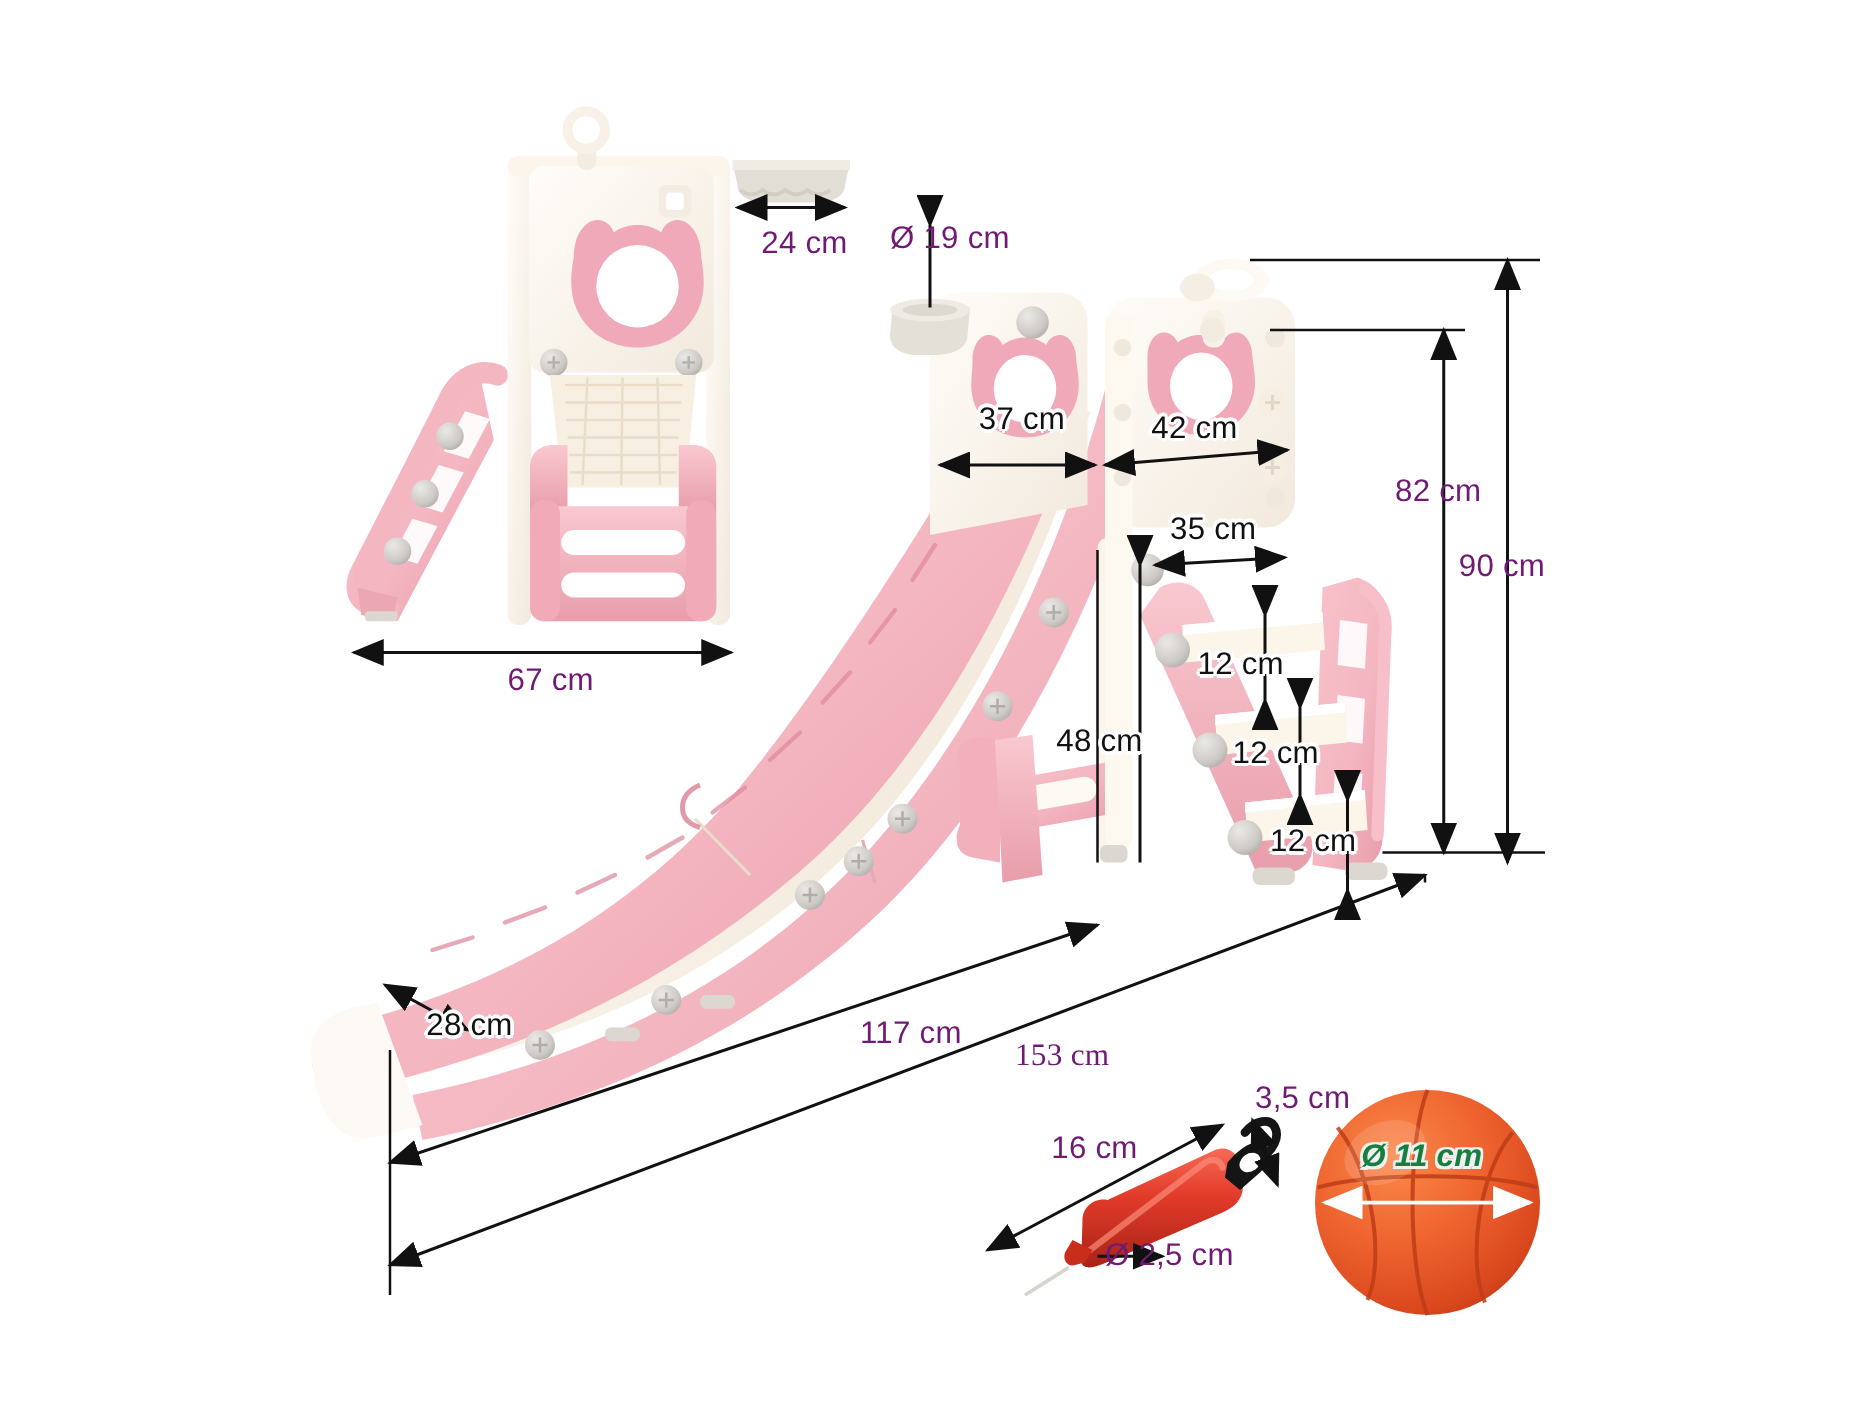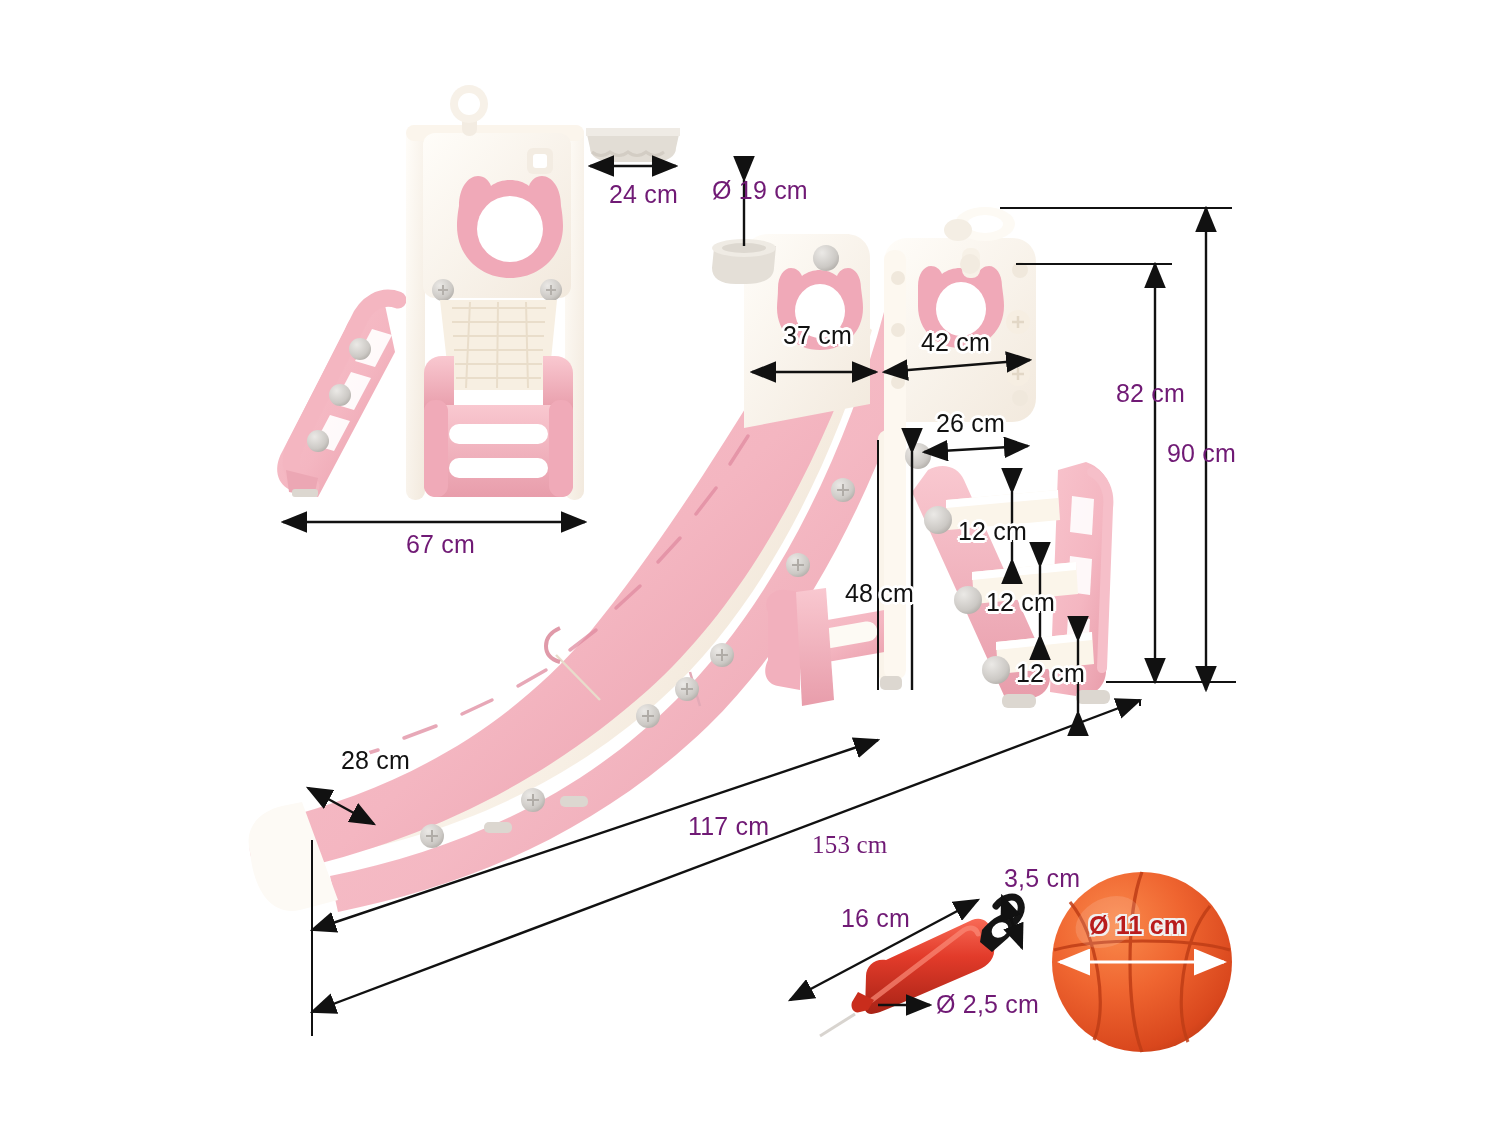--- a/index.html
+++ b/index.html
@@ -24,25 +24,26 @@
     line-height:1;
   }
   .dim.halo{
     color:#111;
     text-shadow:
       2px 0 #fff,-2px 0 #fff,0 2px #fff,0 -2px #fff,
       2px 2px #fff,-2px 2px #fff,2px -2px #fff,-2px -2px #fff,
       3px 0 #fff,-3px 0 #fff,0 3px #fff,0 -3px #fff;
   }
   .dim.onball{
-    color:#b91c1c;
+    color:#15803d;
     text-shadow:
       2px 0 #f0f0f0,-2px 0 #f0f0f0,0 2px #f0f0f0,0 -2px #f0f0f0,
       2px 2px #f0f0f0,-2px 2px #f0f0f0,2px -2px #f0f0f0,-2px -2px #f0f0f0;
     font-weight:600;
+    font-style:italic;
   }
 
   
   svg.layer{position:absolute;left:0;top:0;width:1500px;height:1125px;overflow:visible;}
   svg.layer *{vector-effect:non-scaling-stroke;}
   .ln{stroke:#111;stroke-width:2.4;fill:none;}
   .ln-thin{stroke:#111;stroke-width:2;fill:none;}
   .ln-w{stroke:#ffffff;stroke-width:3;fill:none;}
 </style>
 </head>
@@ -428,39 +429,39 @@
   <div class="dim" style="left:609px;top:182px;">24 cm</div>
 
   <div class="dim" style="left:712px;top:178px;">Ø 19 cm</div>
 
   <div class="dim" style="left:406px;top:532px;">67 cm</div>
 
   <div class="dim halo" style="left:783px;top:323px;">37 cm</div>
 
   <div class="dim halo" style="left:921px;top:330px;">42 cm</div>
 
-  <div class="dim halo" style="left:936px;top:411px;">26 cm</div>
+  <div class="dim halo" style="left:936px;top:411px;">35 cm</div>
 
   <div class="dim halo" style="left:845px;top:581px;">48 cm</div>
 
   <div class="dim halo" style="left:958px;top:519px;">12 cm</div>
   <div class="dim halo" style="left:986px;top:590px;">12 cm</div>
   <div class="dim halo" style="left:1016px;top:661px;">12 cm</div>
 
   <div class="dim" style="left:1116px;top:381px;">82 cm</div>
 
   <div class="dim" style="left:1167px;top:441px;">90 cm</div>
 
-  <div class="dim halo" style="left:341px;top:748px;">28 cm</div>
+  <div class="dim halo" style="left:341px;top:808px;">28 cm</div>
 
   <div class="dim" style="left:688px;top:814px;">117 cm</div>
 
   <div class="dim" style="left:812px;top:832px;font-family:Liberation Serif, serif;">153 cm</div>
 
   <div class="dim" style="left:841px;top:906px;">16 cm</div>
 
   <div class="dim" style="left:1004px;top:866px;">3,5 cm</div>
 
-  <div class="dim" style="left:936px;top:992px;">Ø 2,5 cm</div>
+  <div class="dim" style="left:884px;top:992px;">Ø 2,5 cm</div>
 
   <div class="dim onball" style="left:1089px;top:913px;">Ø 11 cm</div>
 
 </div>
 
 </body></html>

